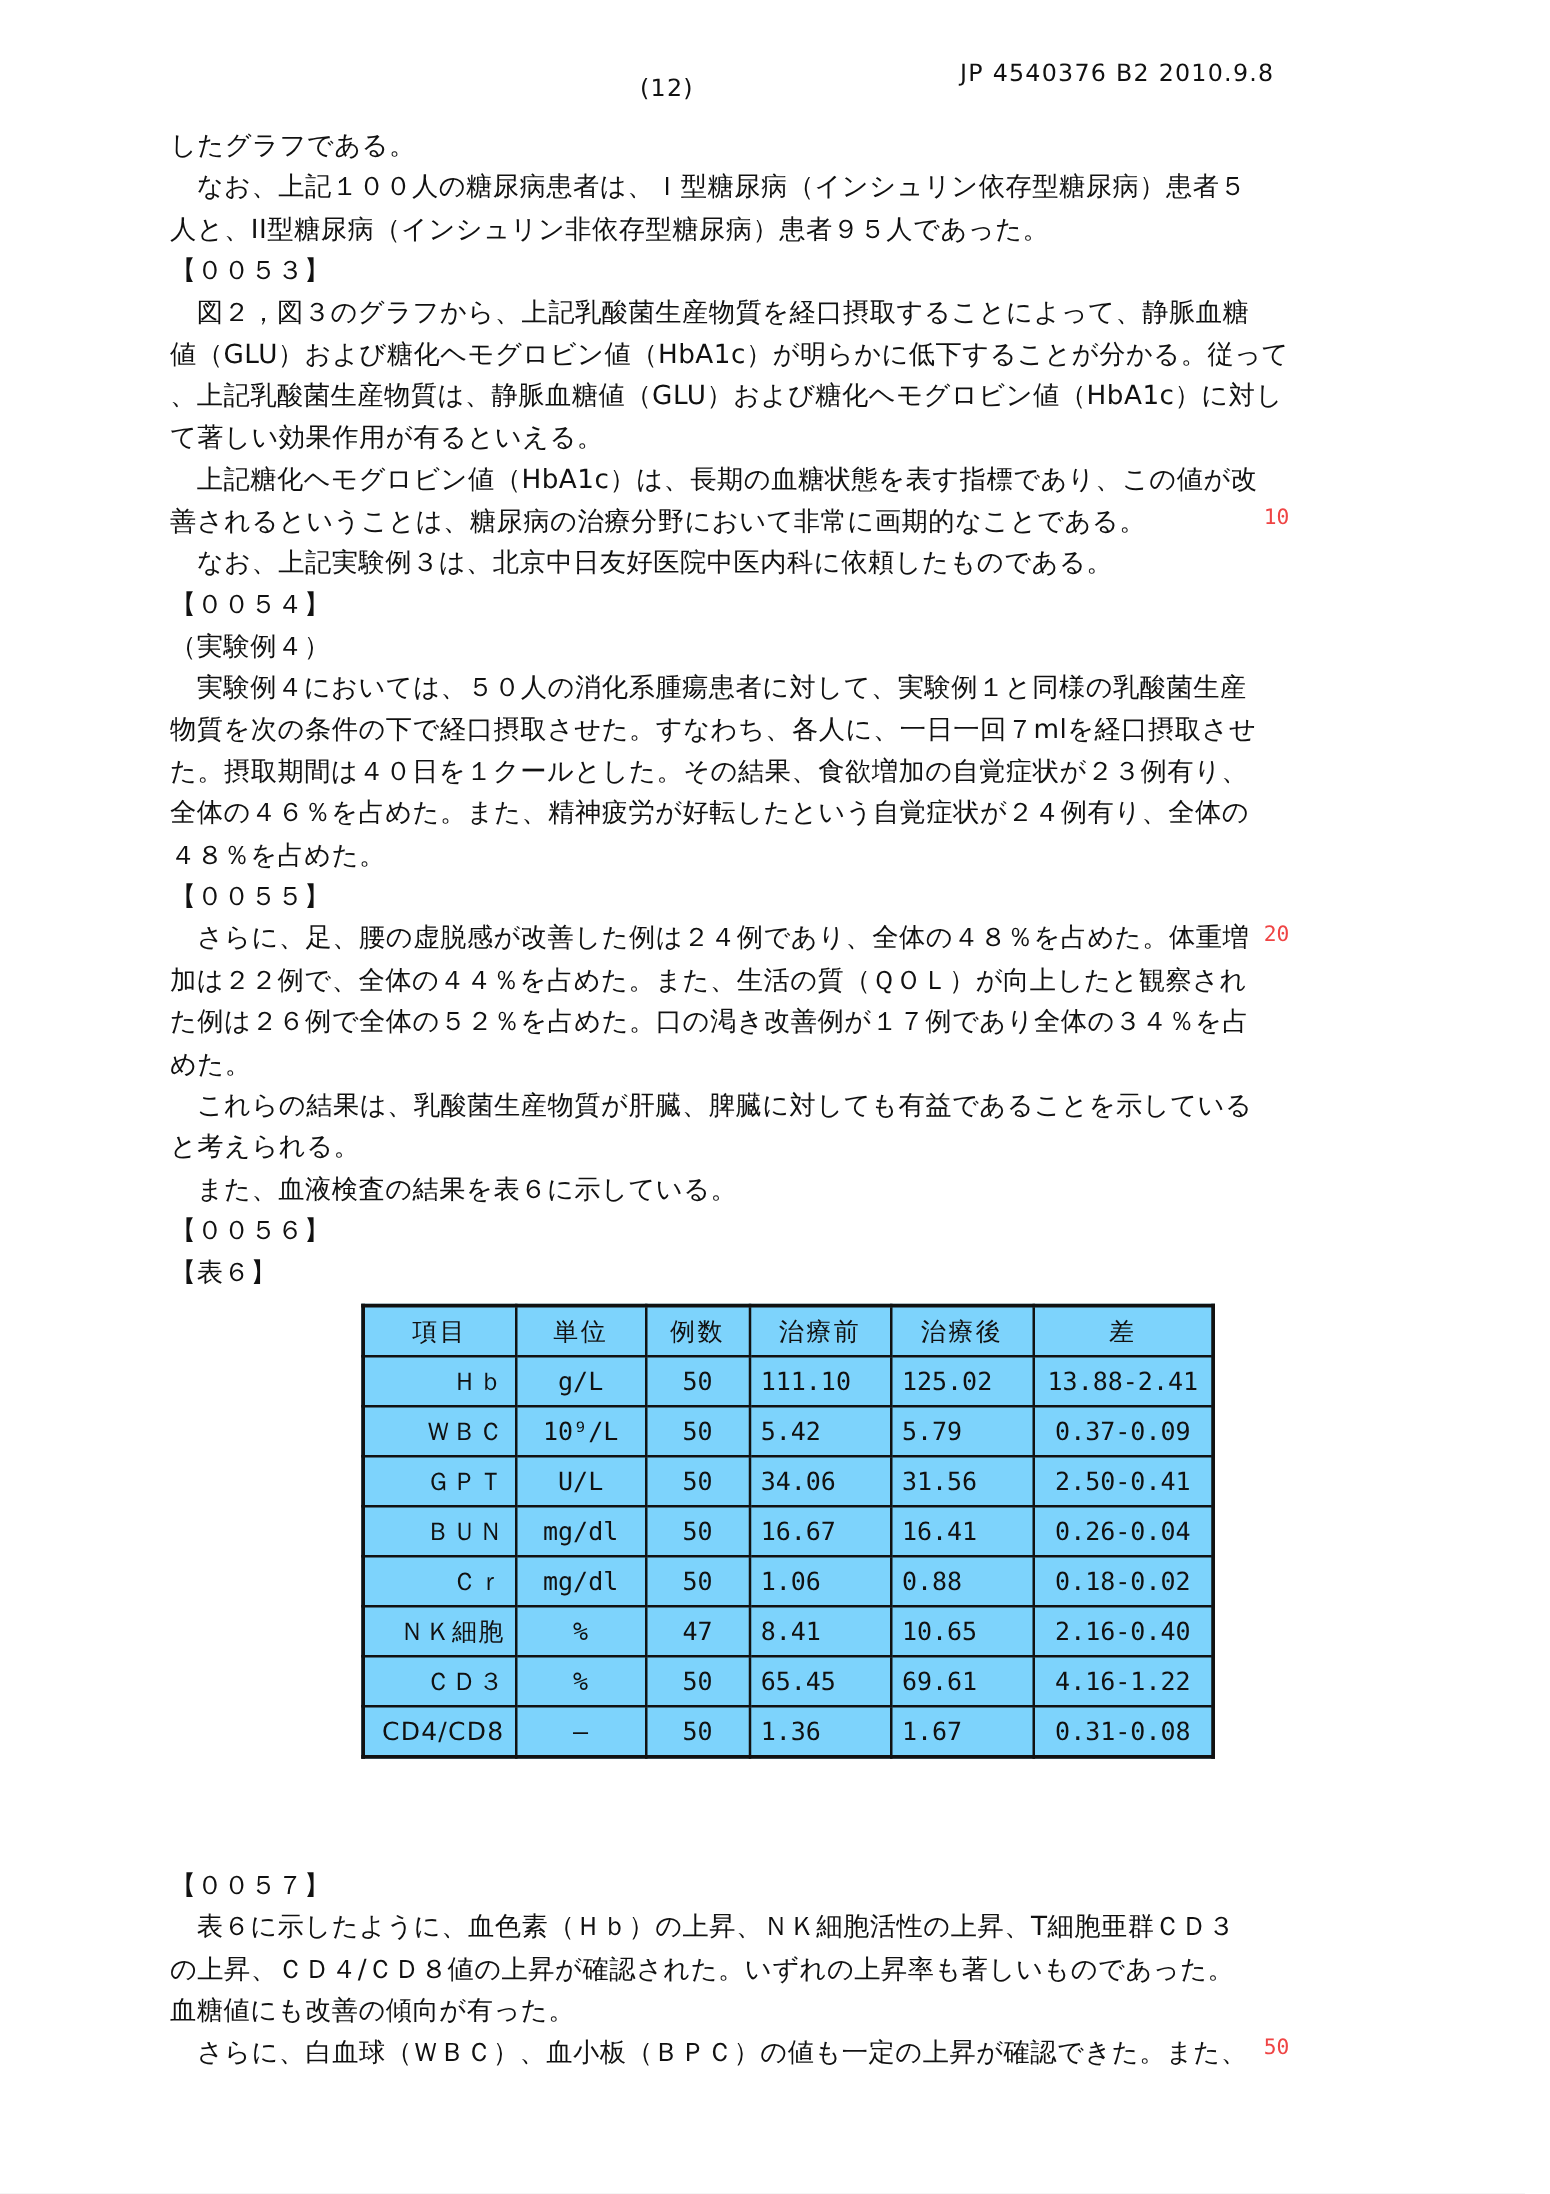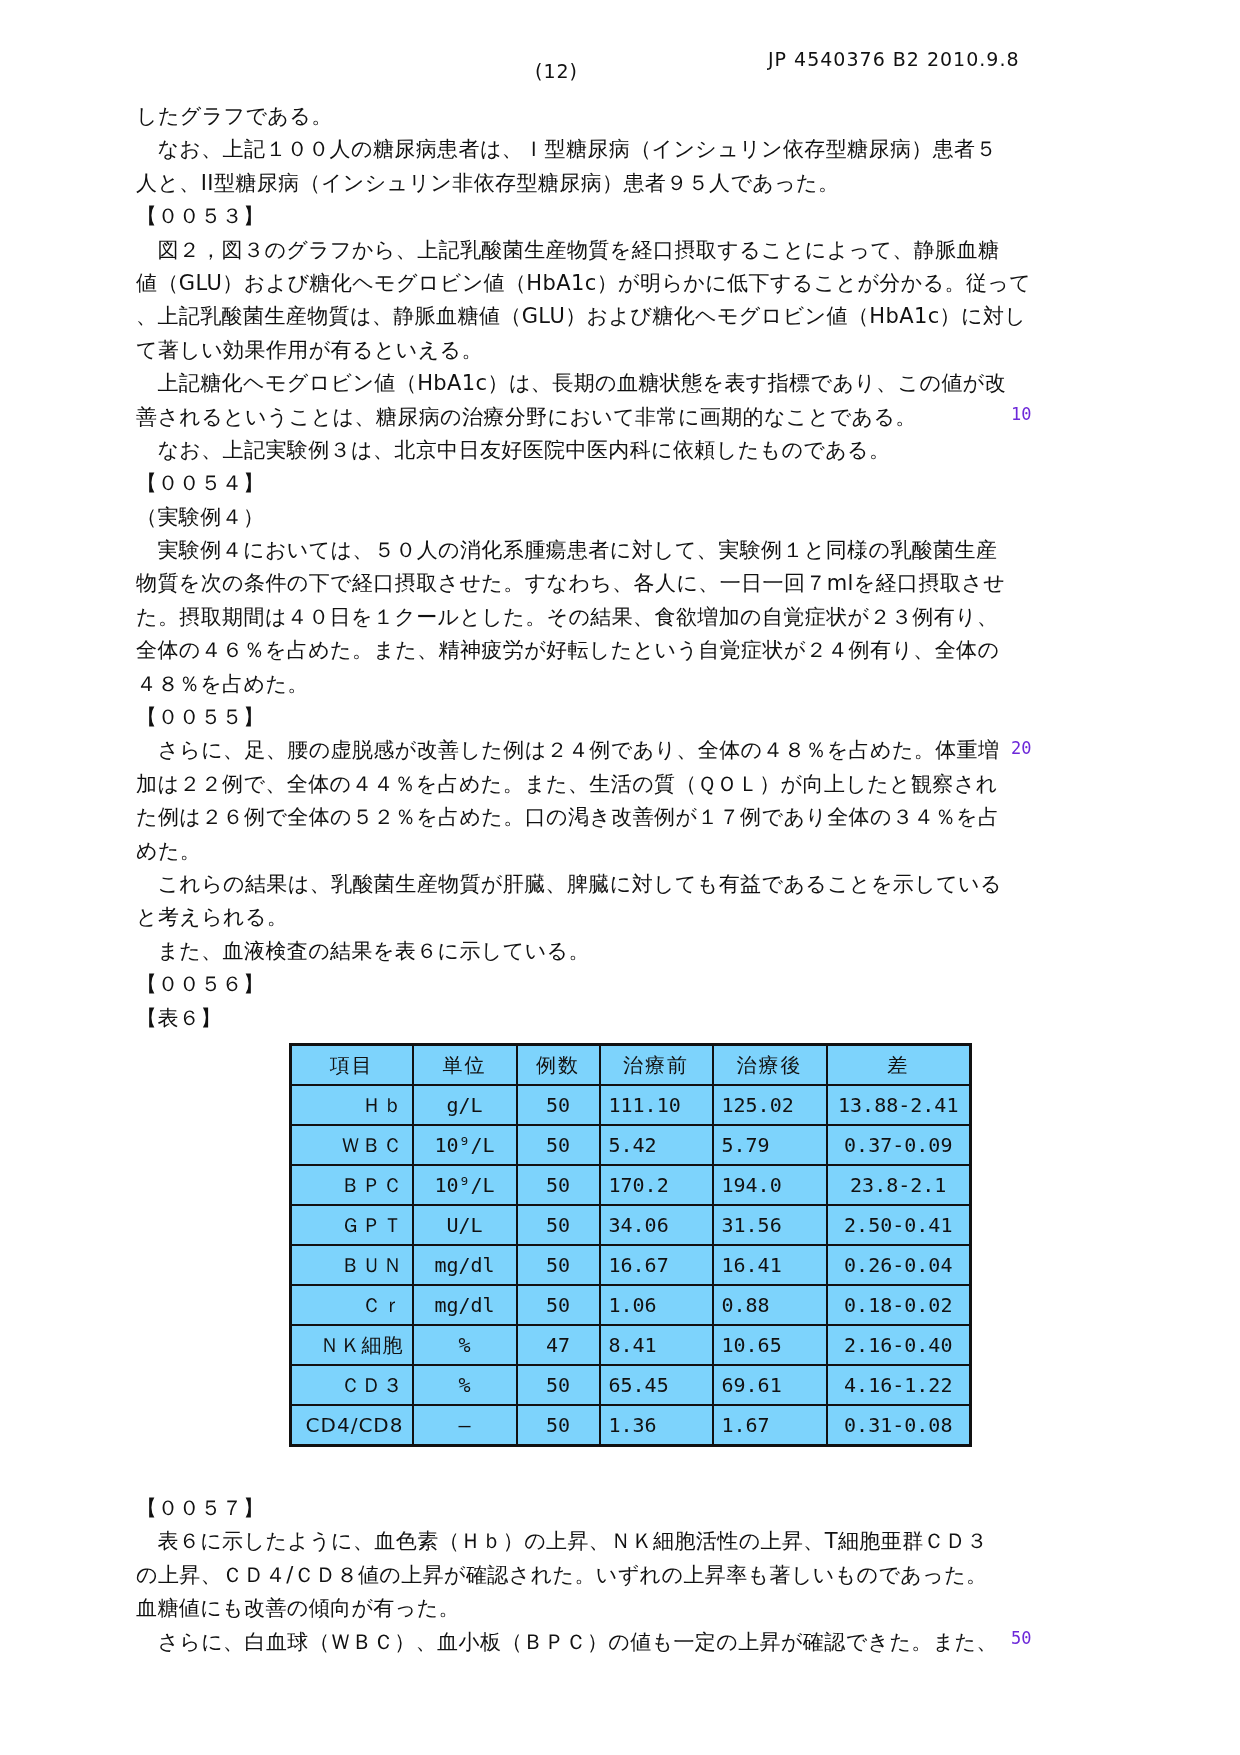--- a/index.html
+++ b/index.html
@@ -6,41 +6,41 @@
   .page{
     position:relative;
     width:1240px;height:1755px;
     background:#ffffff;
     color:#111;
     font-family:"DejaVu Sans","Liberation Sans",sans-serif;
     overflow:hidden;
   }
   
   .hdr-pagenum{
-    position:absolute;top:60px;left:535px;
+    position:absolute;top:60px;left:512px;
     font-size:19px;letter-spacing:1px;
   }
   .hdr-pub{
     position:absolute;top:48px;left:768px;
     font-size:19px;letter-spacing:1px;
   }
   
   .textblock{
     position:absolute;left:136px;width:880px;
     font-size:21px;line-height:33.4px;
     white-space:pre;
   }
   .textblock .line{height:33.4px;letter-spacing:0.4px;}
   #block1{top:100px;}
   #block2{top:1492px;}
   
   .margin-num{
     position:absolute;left:1011px;
     font-family:"DejaVu Sans Mono","Liberation Mono",monospace;
-    font-size:17px;color:#6d28d9;
+    font-size:17px;color:#ef4444;
   }
   #mn10{top:404px;}
   #mn20{top:738px;}
   #mn50{top:1628px;}
   
   .tblwrap{position:absolute;left:289px;top:1043px;}
   table.t6{
     border-collapse:collapse;
     table-layout:fixed;
     width:680px;
@@ -108,28 +108,20 @@
           </tr>
           <tr>
             <td class="c-item">ＷＢＣ</td>
             <td class="c-unit">10⁹/L</td>
             <td class="c-n">50</td>
             <td class="c-pre">5.42</td>
             <td class="c-post">5.79</td>
             <td class="c-diff">0.37-0.09</td>
           </tr>
           <tr>
-            <td class="c-item">ＢＰＣ</td>
-            <td class="c-unit">10⁹/L</td>
-            <td class="c-n">50</td>
-            <td class="c-pre">170.2</td>
-            <td class="c-post">194.0</td>
-            <td class="c-diff">23.8-2.1</td>
-          </tr>
-          <tr>
             <td class="c-item">ＧＰＴ</td>
             <td class="c-unit">U/L</td>
             <td class="c-n">50</td>
             <td class="c-pre">34.06</td>
             <td class="c-post">31.56</td>
             <td class="c-diff">2.50-0.41</td>
           </tr>
           <tr>
             <td class="c-item">ＢＵＮ</td>
             <td class="c-unit">mg/dl</td>

